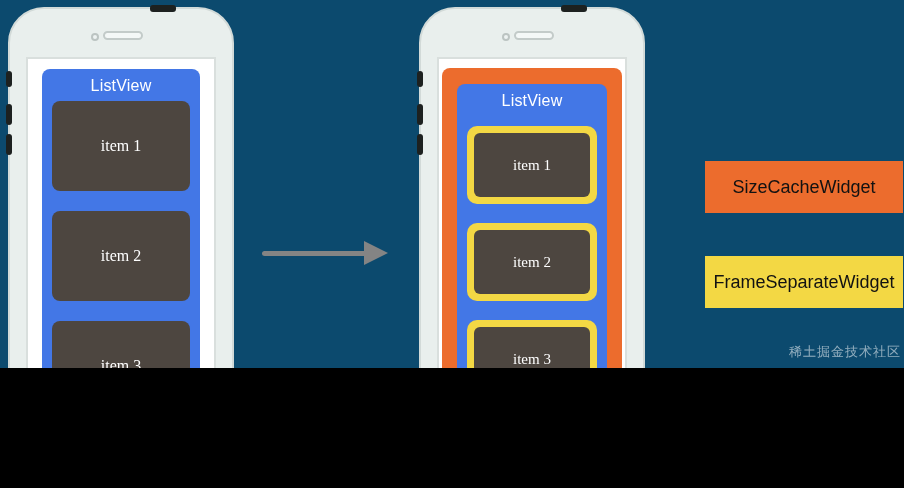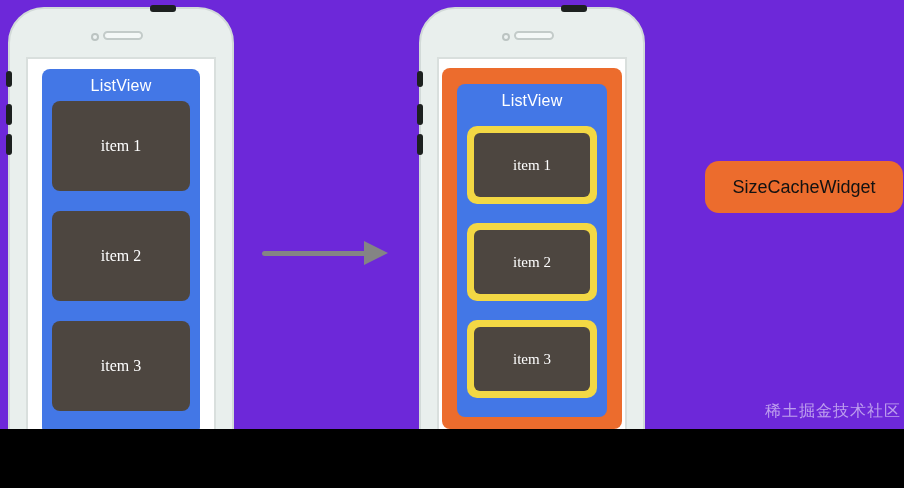--- a/index.html
+++ b/index.html
@@ -1,18 +1,18 @@
 <!DOCTYPE html>
 <html><head>
 <meta charset="utf-8">
 <style>
   * { margin:0; padding:0; box-sizing:border-box; }
   html,body { background:#000; }
   body { font-family:"Liberation Sans", sans-serif; }
-  .canvas { position:relative; width:904px; height:429px; background:#6d28d9; overflow:hidden; }
+  .canvas { position:relative; width:904px; height:368px; background:#0c4a6e; overflow:hidden; }
 
   
   .phone { position:absolute; top:7px; width:226px; height:477px;
            background:#e9efed; border:2px solid #d2dad8; border-radius:36px; }
   .phone-left  { left:8px; }
   .phone-right { left:419px; }
   .power-btn { position:absolute; top:-4px; left:140px; width:26px; height:7px;
                background:#1d2120; border-radius:3px; }
   .side-btn  { position:absolute; left:-4px; width:6px; background:#1d2120; border-radius:3px; }
   .side-btn.b1 { top:62px; height:16px; }
@@ -47,29 +47,29 @@
 
   
   .arrow { position:absolute; left:262px; top:239px; width:126px; height:28px; }
   .arrow-line { position:absolute; left:0; top:12px; width:106px; height:5px;
                 background:#848484; border-radius:3px; }
   .arrow-head { position:absolute; left:102px; top:2px; width:0; height:0;
                 border-top:12px solid transparent; border-bottom:12px solid transparent;
                 border-left:24px solid #848484; }
 
   
-  .legend-box { position:absolute; left:705px; width:198px; height:52px; border-radius:14px;
+  .legend-box { position:absolute; left:705px; width:198px; height:52px; border-radius:0;
                 display:flex; align-items:center; justify-content:center;
                 color:#121212; font-size:18px; }
   .legend-orange { top:161px; background:#ec6c2d; }
   .legend-yellow { top:256px; background:#f3d844; }
 
   
   .watermark { position:absolute; right:3px; bottom:7px; color:rgba(255,255,255,0.55);
-               font-size:16px; letter-spacing:1px;font-family:Liberation Serif, serif; }
+               font-size:13px; letter-spacing:1px;font-family:Liberation Serif, serif; }
 </style>
 </head>
 <body>
 
 <div class="canvas">
 
   <div class="phone phone-left">
     <div class="power-btn"></div>
     <div class="side-btn b1"></div>
     <div class="side-btn b2"></div>
@@ -112,16 +112,17 @@
           <div class="frame-separate">
             <div class="lv-item">item 3</div>
           </div>
         </div>
       </div>
     </div>
     <div class="home-button"></div>
   </div>
 
   <div class="legend-box legend-orange">SizeCacheWidget</div>
+  <div class="legend-box legend-yellow">FrameSeparateWidget</div>
 
   <div class="watermark">稀土掘金技术社区</div>
 
 </div>
 
 </body></html>

